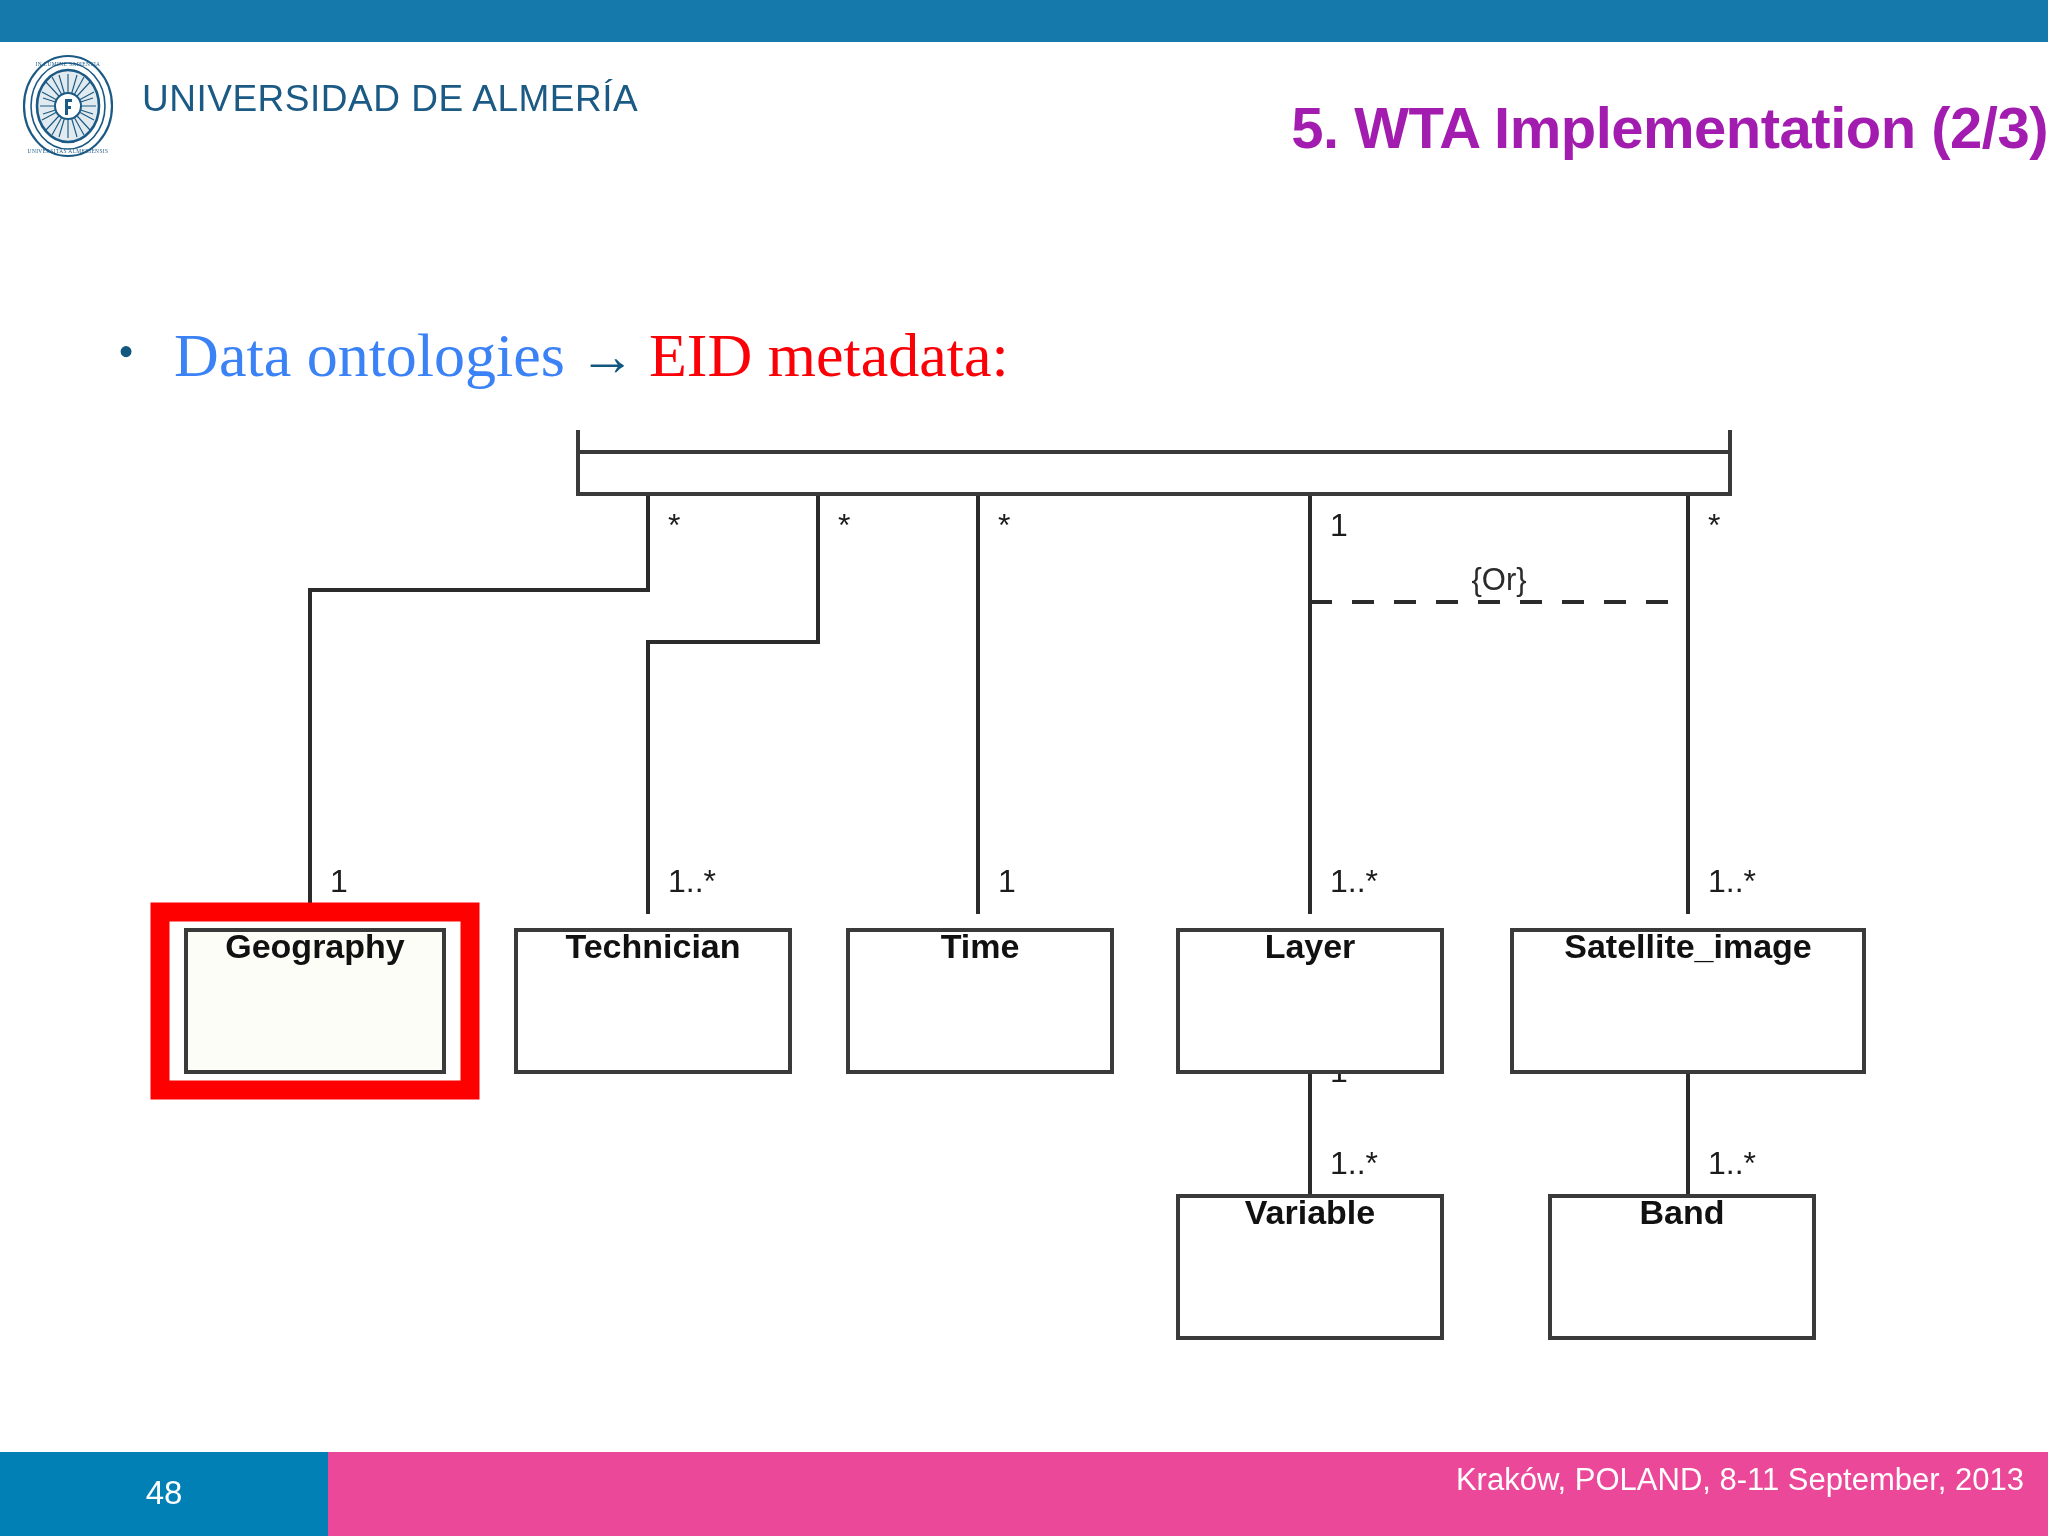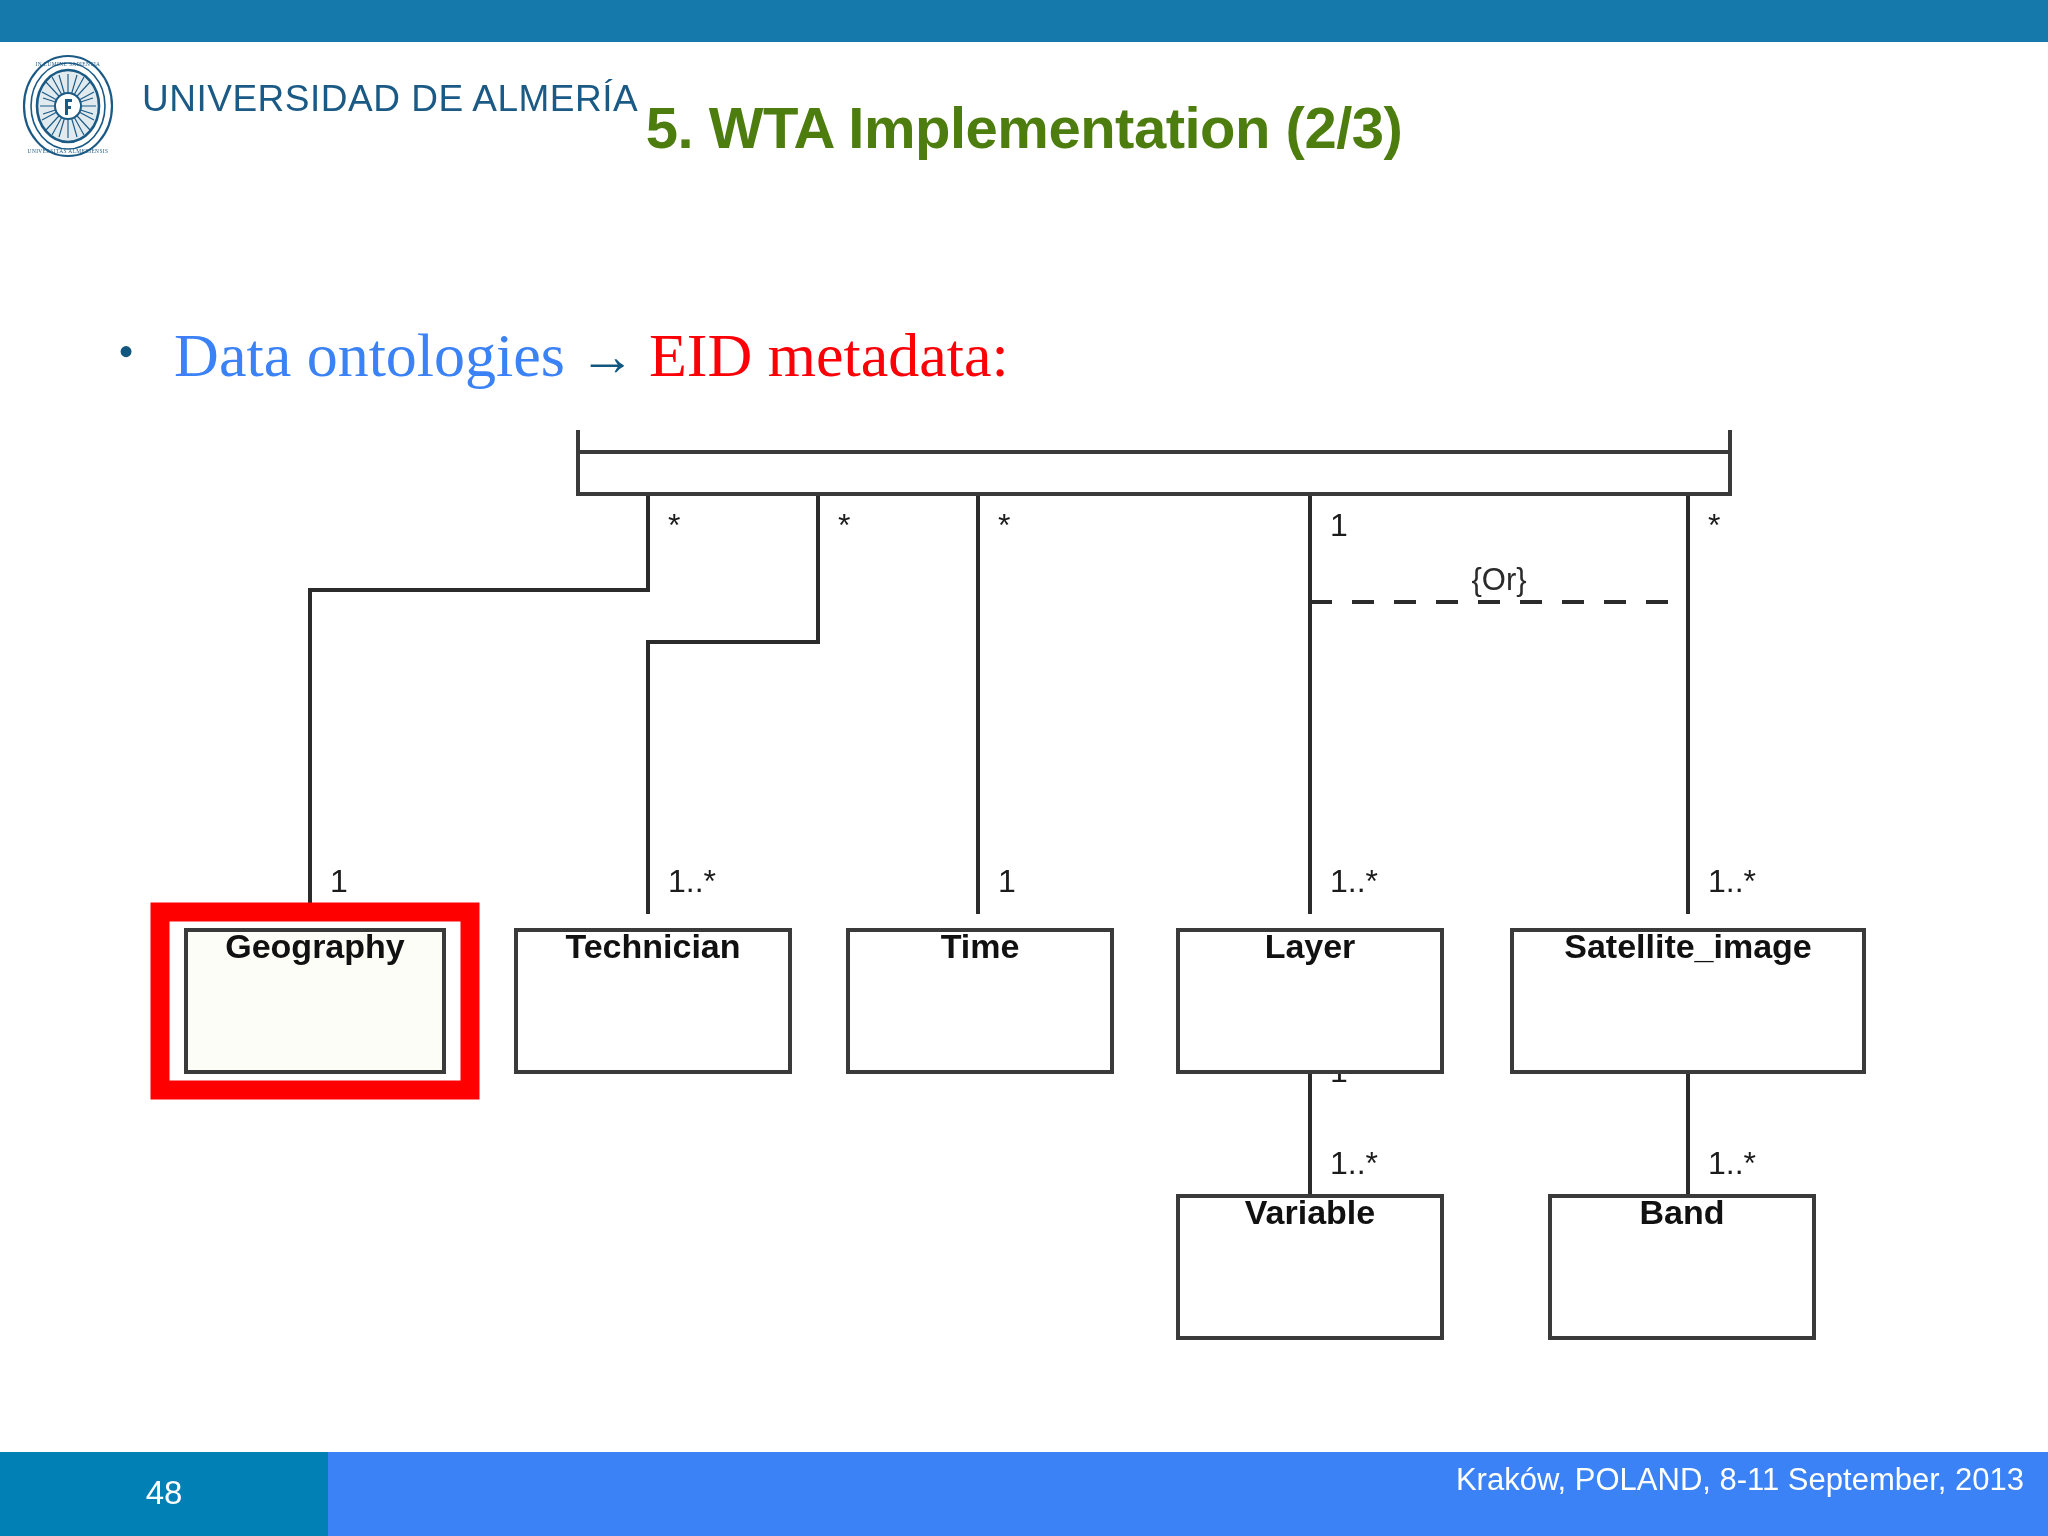--- a/index.html
+++ b/index.html
@@ -26,24 +26,24 @@
     position:absolute;left:8px;top:4px;width:104px;height:104px;
   }
   #uni-name{
     position:absolute;left:142px;top:36px;
     font-family:"Liberation Sans", sans-serif;
     font-size:37px;letter-spacing:0.5px;
     color:#1b5a85;white-space:nowrap;
   }
   #slide-title{
     position:absolute;left:0;top:52px;width:2048px;
-    text-align:center;
+    text-align:right;
     font-family:"Liberation Sans", sans-serif;
     font-weight:bold;font-size:58px;
-    color:#4d7c0f;
+    color:#a21caf;
     letter-spacing:-0.5px;
   }
   
   #bullet-row{
     position:absolute;left:118px;top:320px;
     display:flex;align-items:center;
     font-family:"Liberation Serif", serif;
     font-size:62px;
     white-space:nowrap;
   }
@@ -55,21 +55,21 @@
   .txt-red{color:#fb0007;}
   #arrow-glyph{color:#12577f;margin:0 14px;font-size:56px;}
   
   #diagram{
     position:absolute;left:0;top:430px;width:2048px;height:990px;
   }
   #diagram svg{display:block;}
   
   #footer{
     position:absolute;left:0;top:1452px;width:2048px;height:84px;
-    background:#3b82f6;
+    background:#ec4899;
   }
   #page-num-box{
     position:absolute;left:0;top:0;width:328px;height:84px;
     background:#0080b5;
   }
   #page-num{
     position:absolute;left:0;top:22px;width:328px;text-align:center;
     color:#ffffff;font-size:33px;
     font-family:"Liberation Sans", sans-serif;
   }

